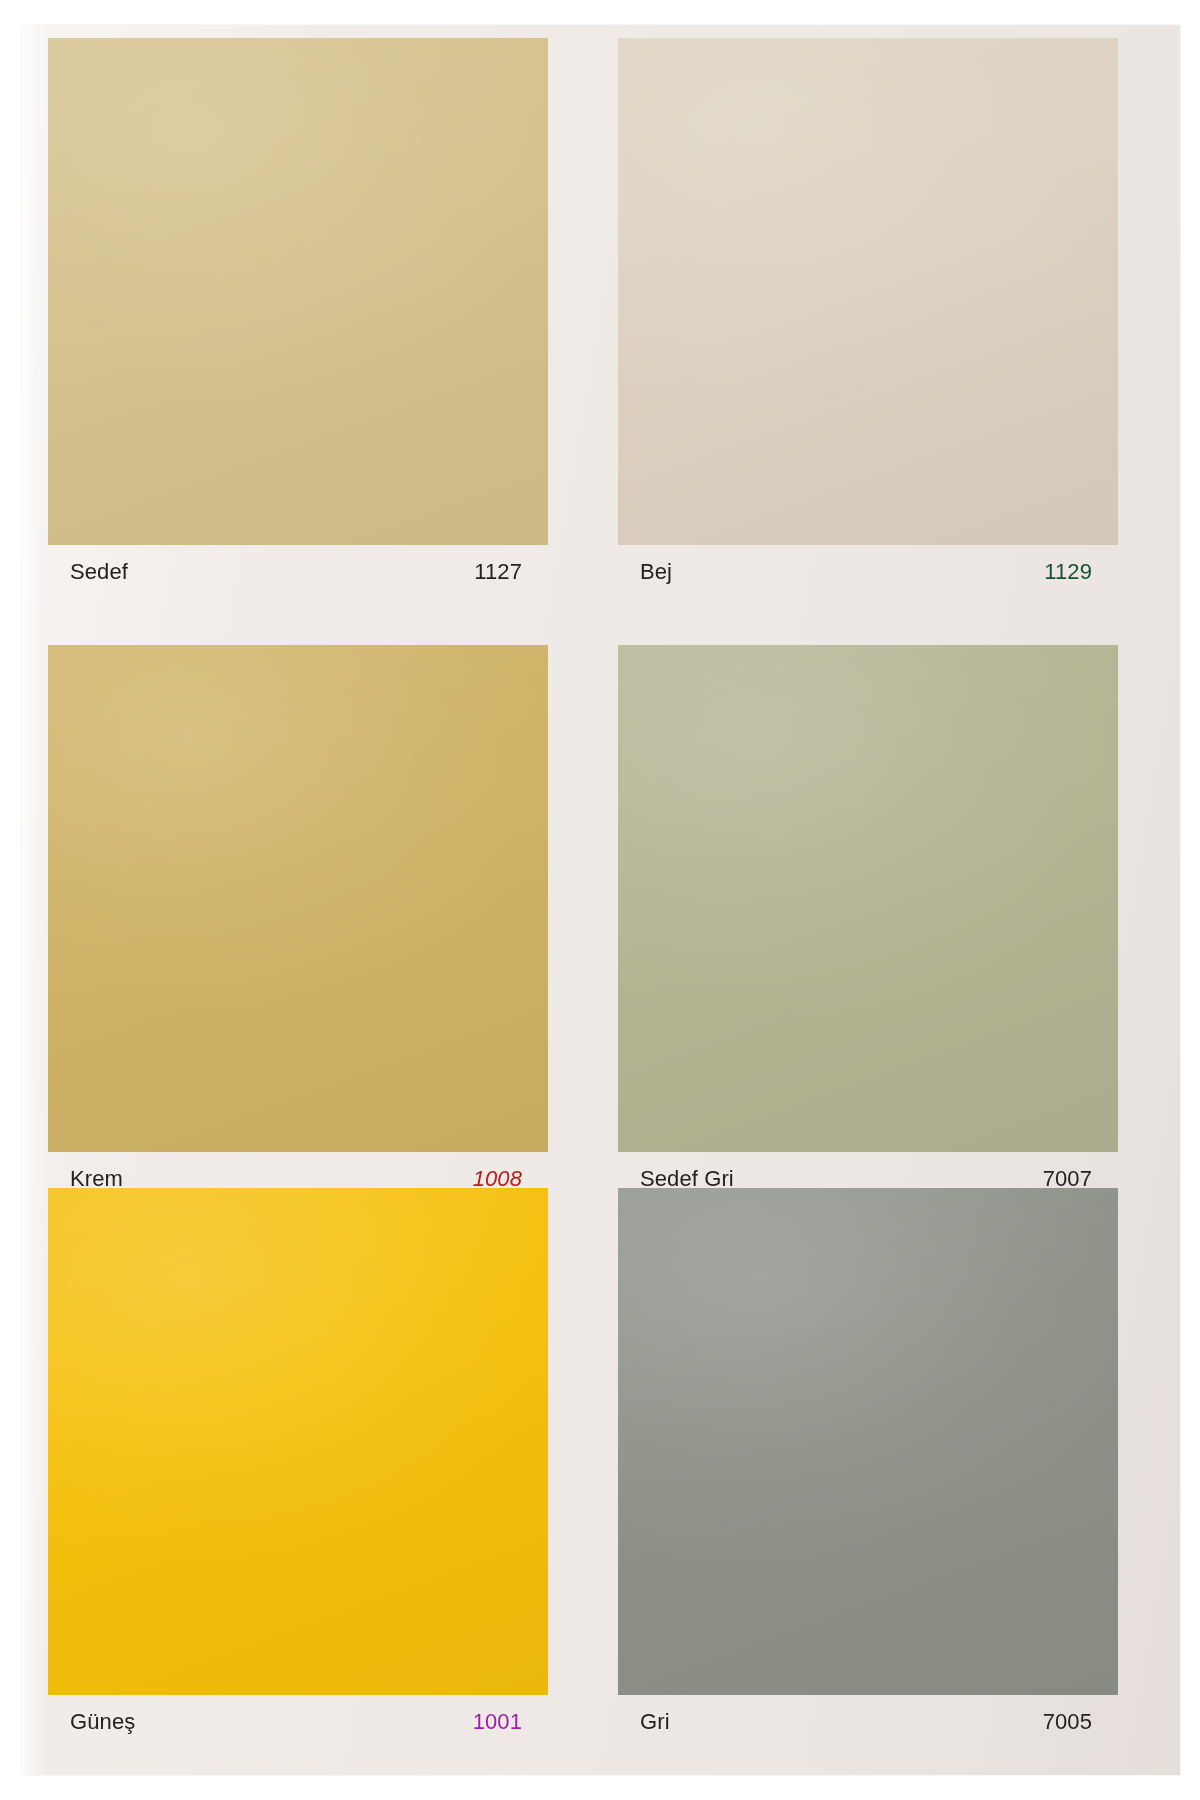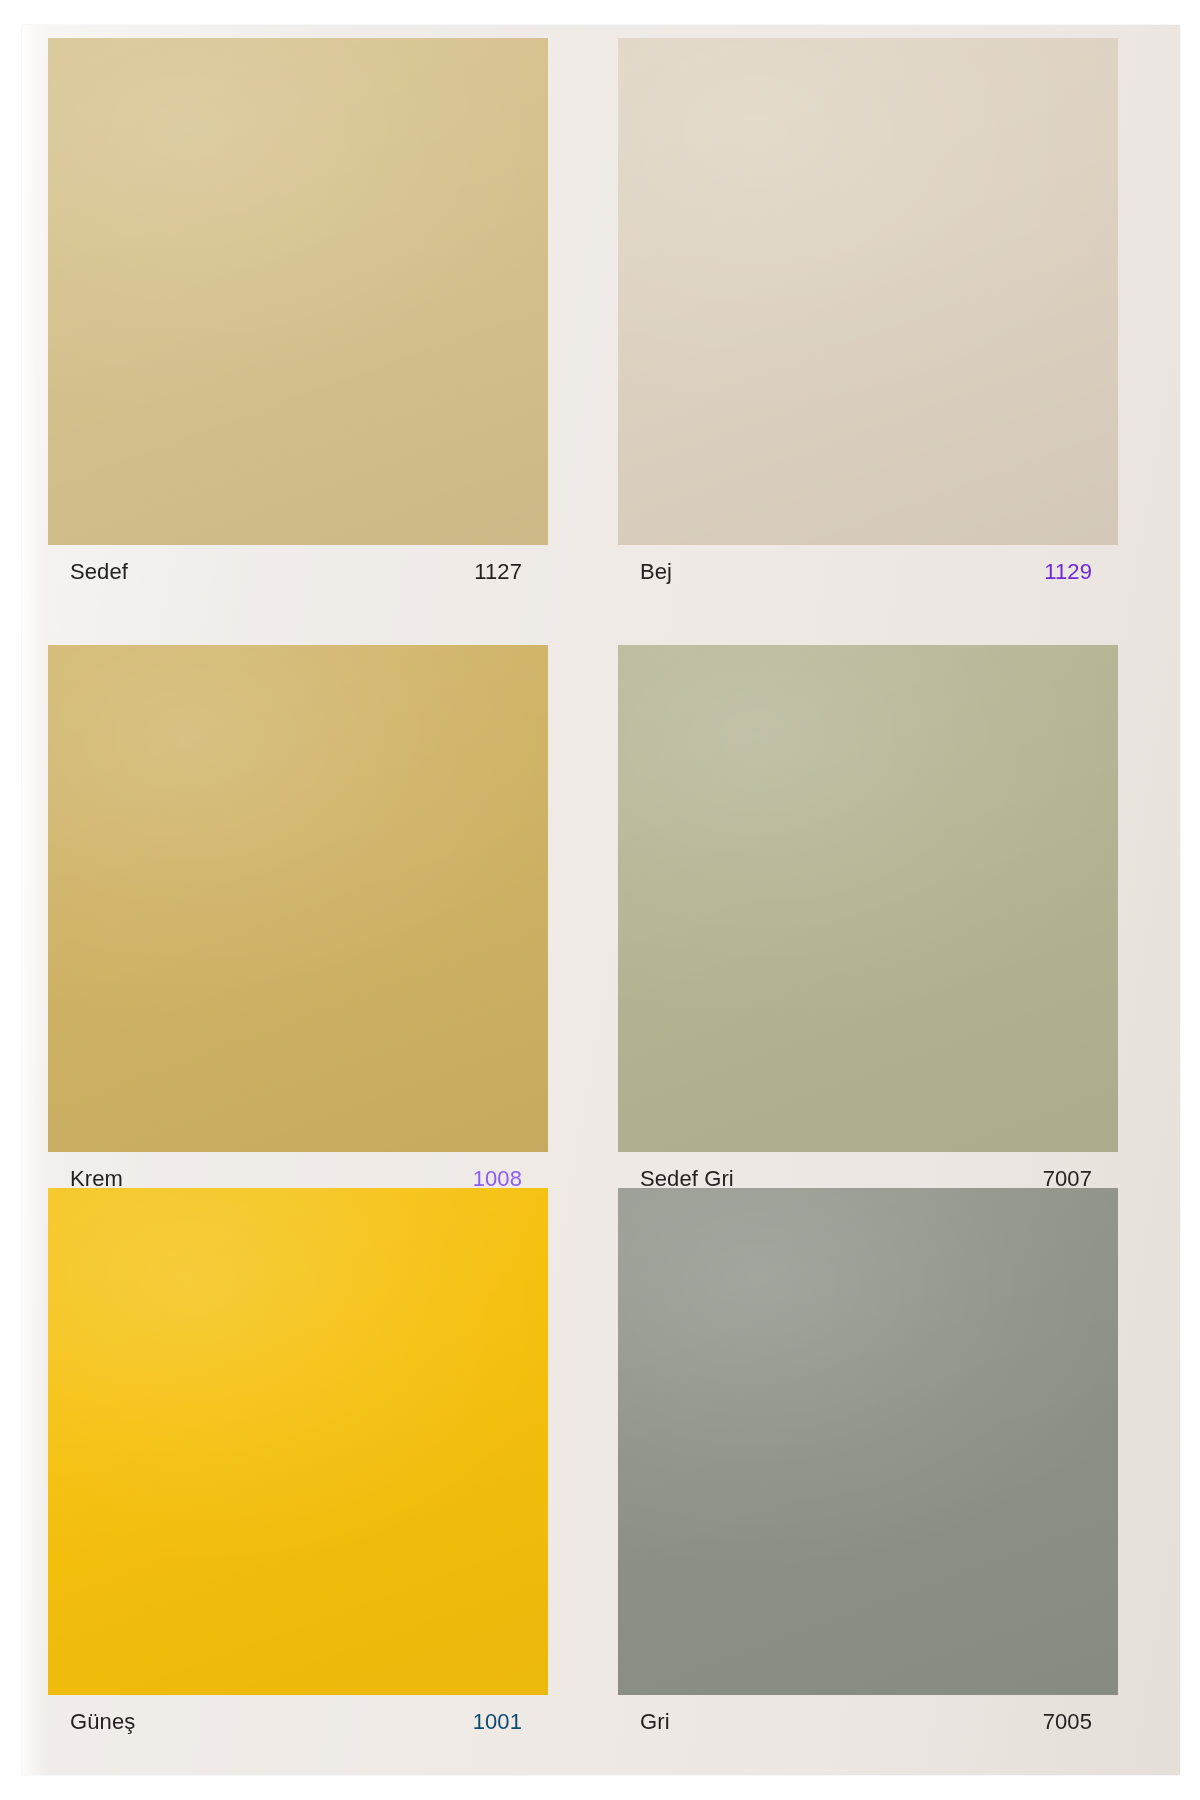--- a/index.html
+++ b/index.html
@@ -145,45 +145,45 @@
         <div class="swatch-caption">
           <span class="swatch-name" style="color: rgb(38, 33, 31);">Sedef</span>
           <span class="swatch-code" style="color: rgb(38, 33, 31);">1127</span>
         </div>
       </div>
 
       <div class="swatch-cell col-right row-1">
         <div class="swatch-chip" style="background-color: rgb(221, 210, 192);"></div>
         <div class="swatch-caption">
           <span class="swatch-name" style="color: rgb(38, 33, 31);">Bej</span>
-          <span class="swatch-code" style="color: #6d28d9;">1129</span>
+          <span class="swatch-code" style="color: #14532d;">1129</span>
         </div>
       </div>
 
       <div class="swatch-cell col-left row-2">
         <div class="swatch-chip" style="background-color: rgb(207, 178, 101);"></div>
         <div class="swatch-caption">
           <span class="swatch-name" style="color: rgb(38, 33, 31);">Krem</span>
-          <span class="swatch-code" style="color: #8b5cf6;">1008</span>
+          <span class="swatch-code" style="color: #b91c1c; font-style: italic;">1008</span>
         </div>
       </div>
 
       <div class="swatch-cell col-right row-2">
         <div class="swatch-chip" style="background-color: rgb(180, 179, 146);"></div>
         <div class="swatch-caption">
           <span class="swatch-name" style="color: rgb(38, 33, 31);">Sedef Gri</span>
           <span class="swatch-code" style="color: rgb(38, 33, 31);">7007</span>
         </div>
       </div>
 
       <div class="swatch-cell col-left row-3">
         <div class="swatch-chip" style="background-color: rgb(245, 192, 12);"></div>
         <div class="swatch-caption">
           <span class="swatch-name" style="color: rgb(38, 33, 31);">Güneş</span>
-          <span class="swatch-code" style="color: #0c4a6e;">1001</span>
+          <span class="swatch-code" style="color: #a21caf;">1001</span>
         </div>
       </div>
 
       <div class="swatch-cell col-right row-3">
         <div class="swatch-chip" style="background-color: rgb(141, 145, 135);"></div>
         <div class="swatch-caption">
           <span class="swatch-name" style="color: rgb(38, 33, 31);">Gri</span>
           <span class="swatch-code" style="color: rgb(38, 33, 31);">7005</span>
         </div>
       </div>

